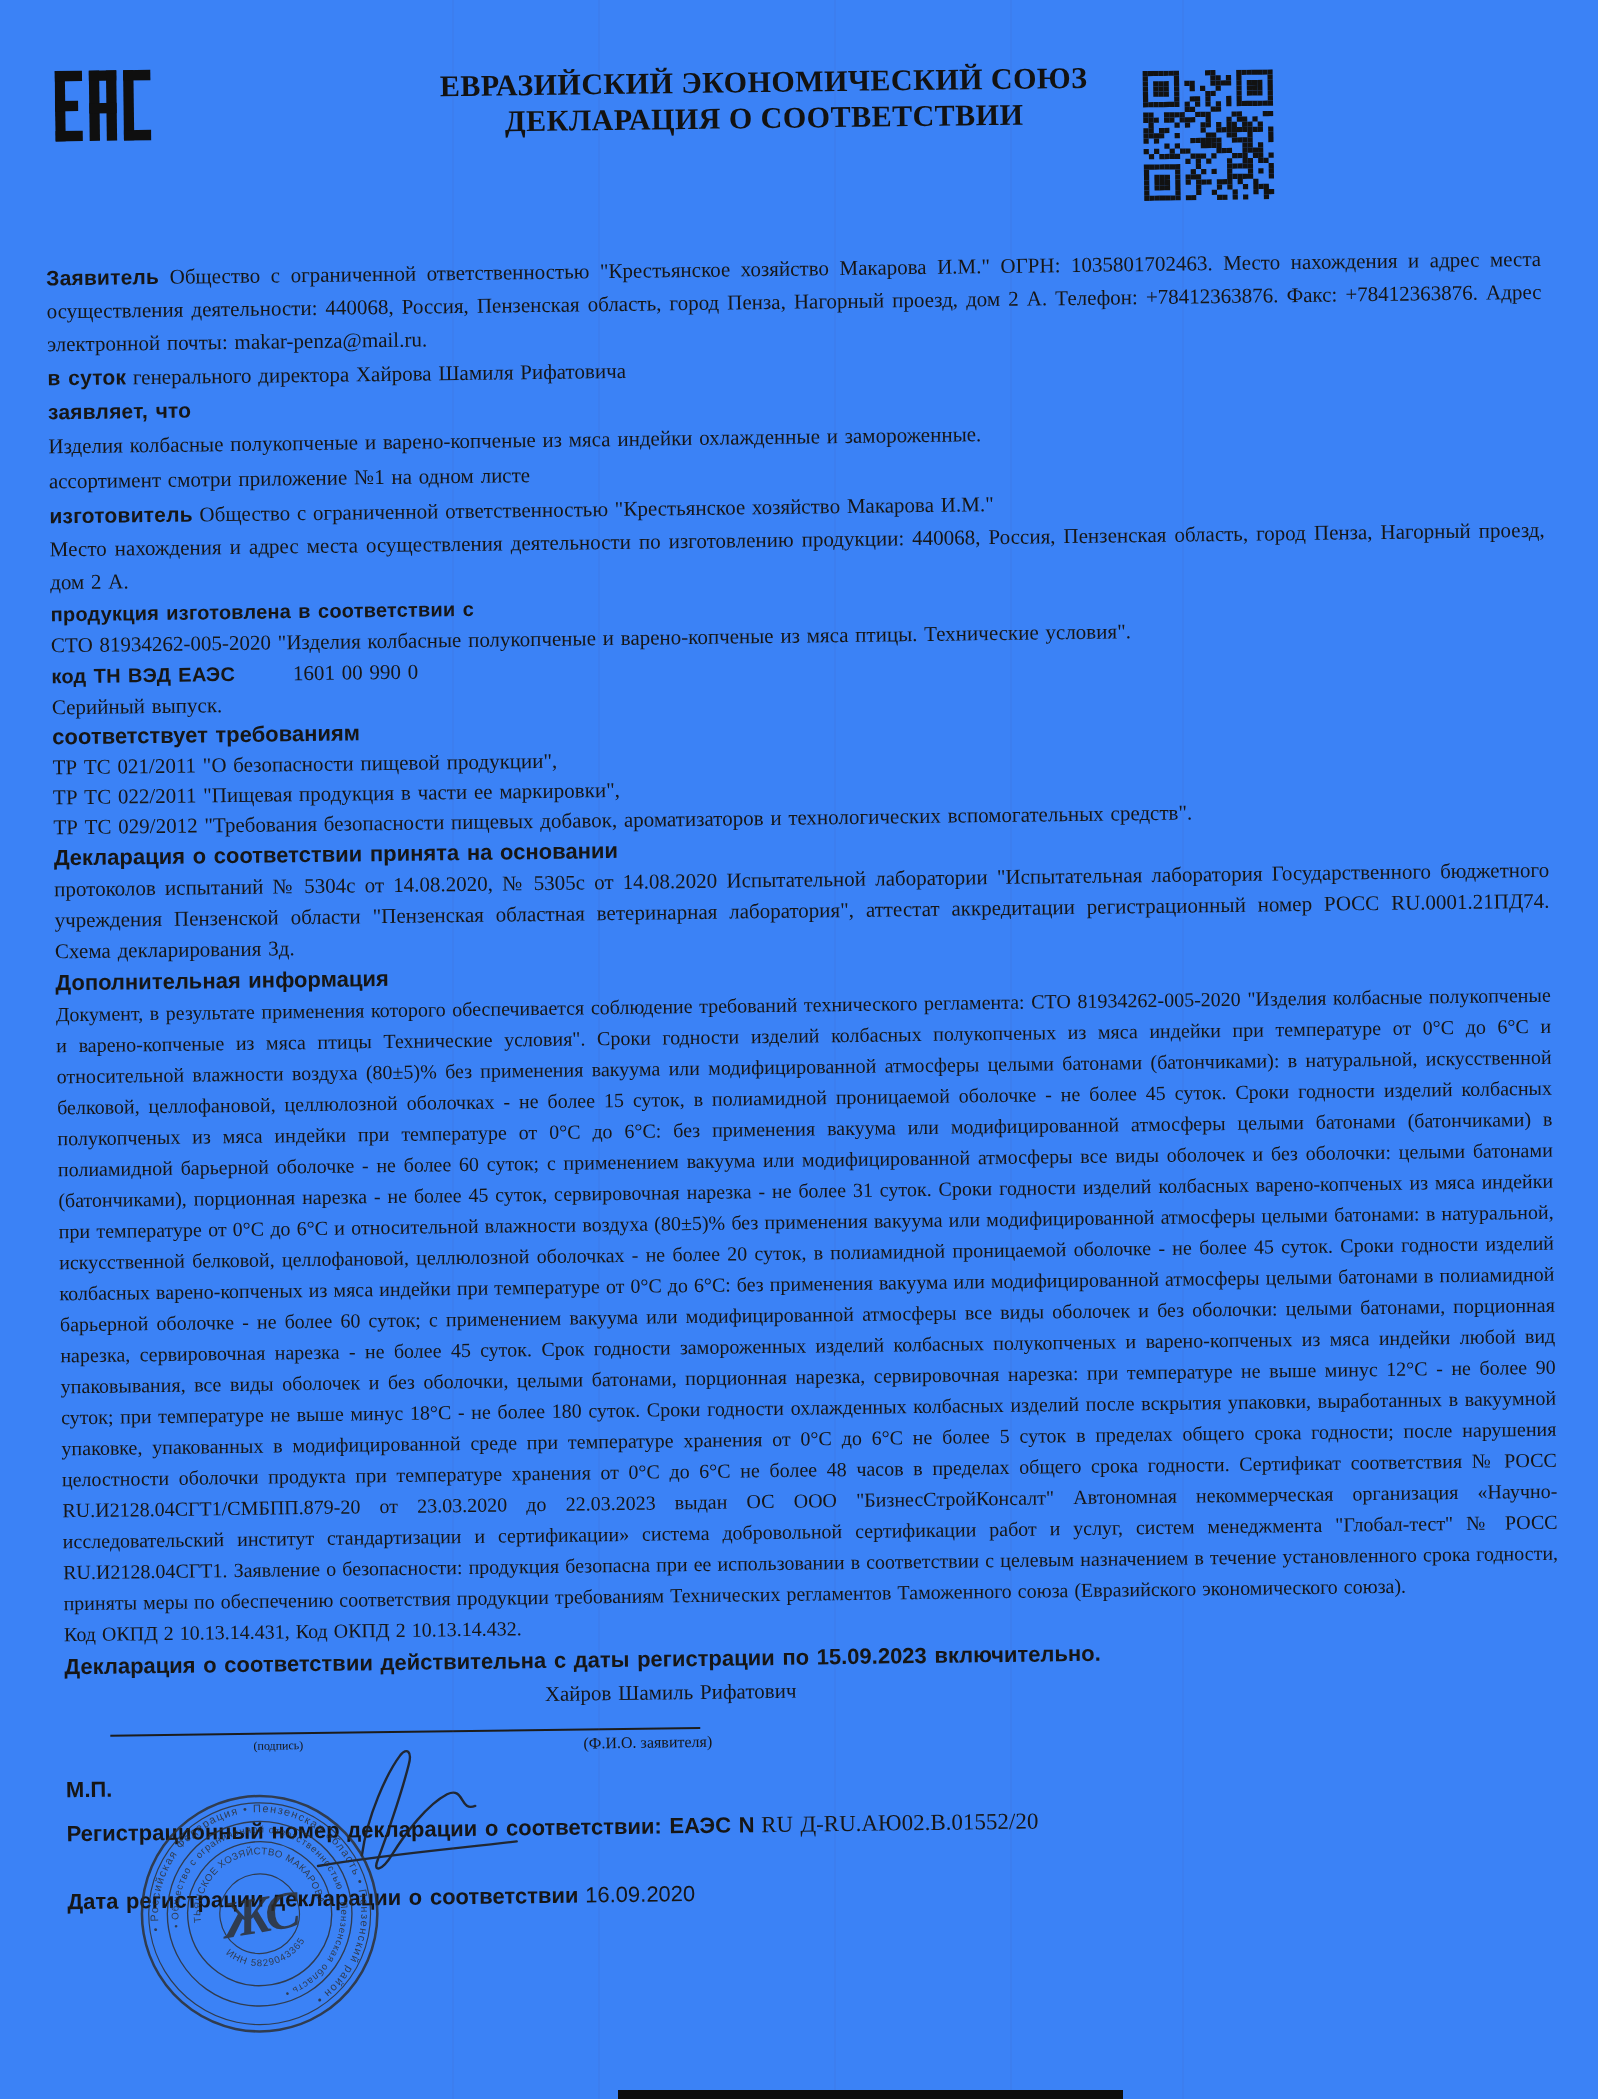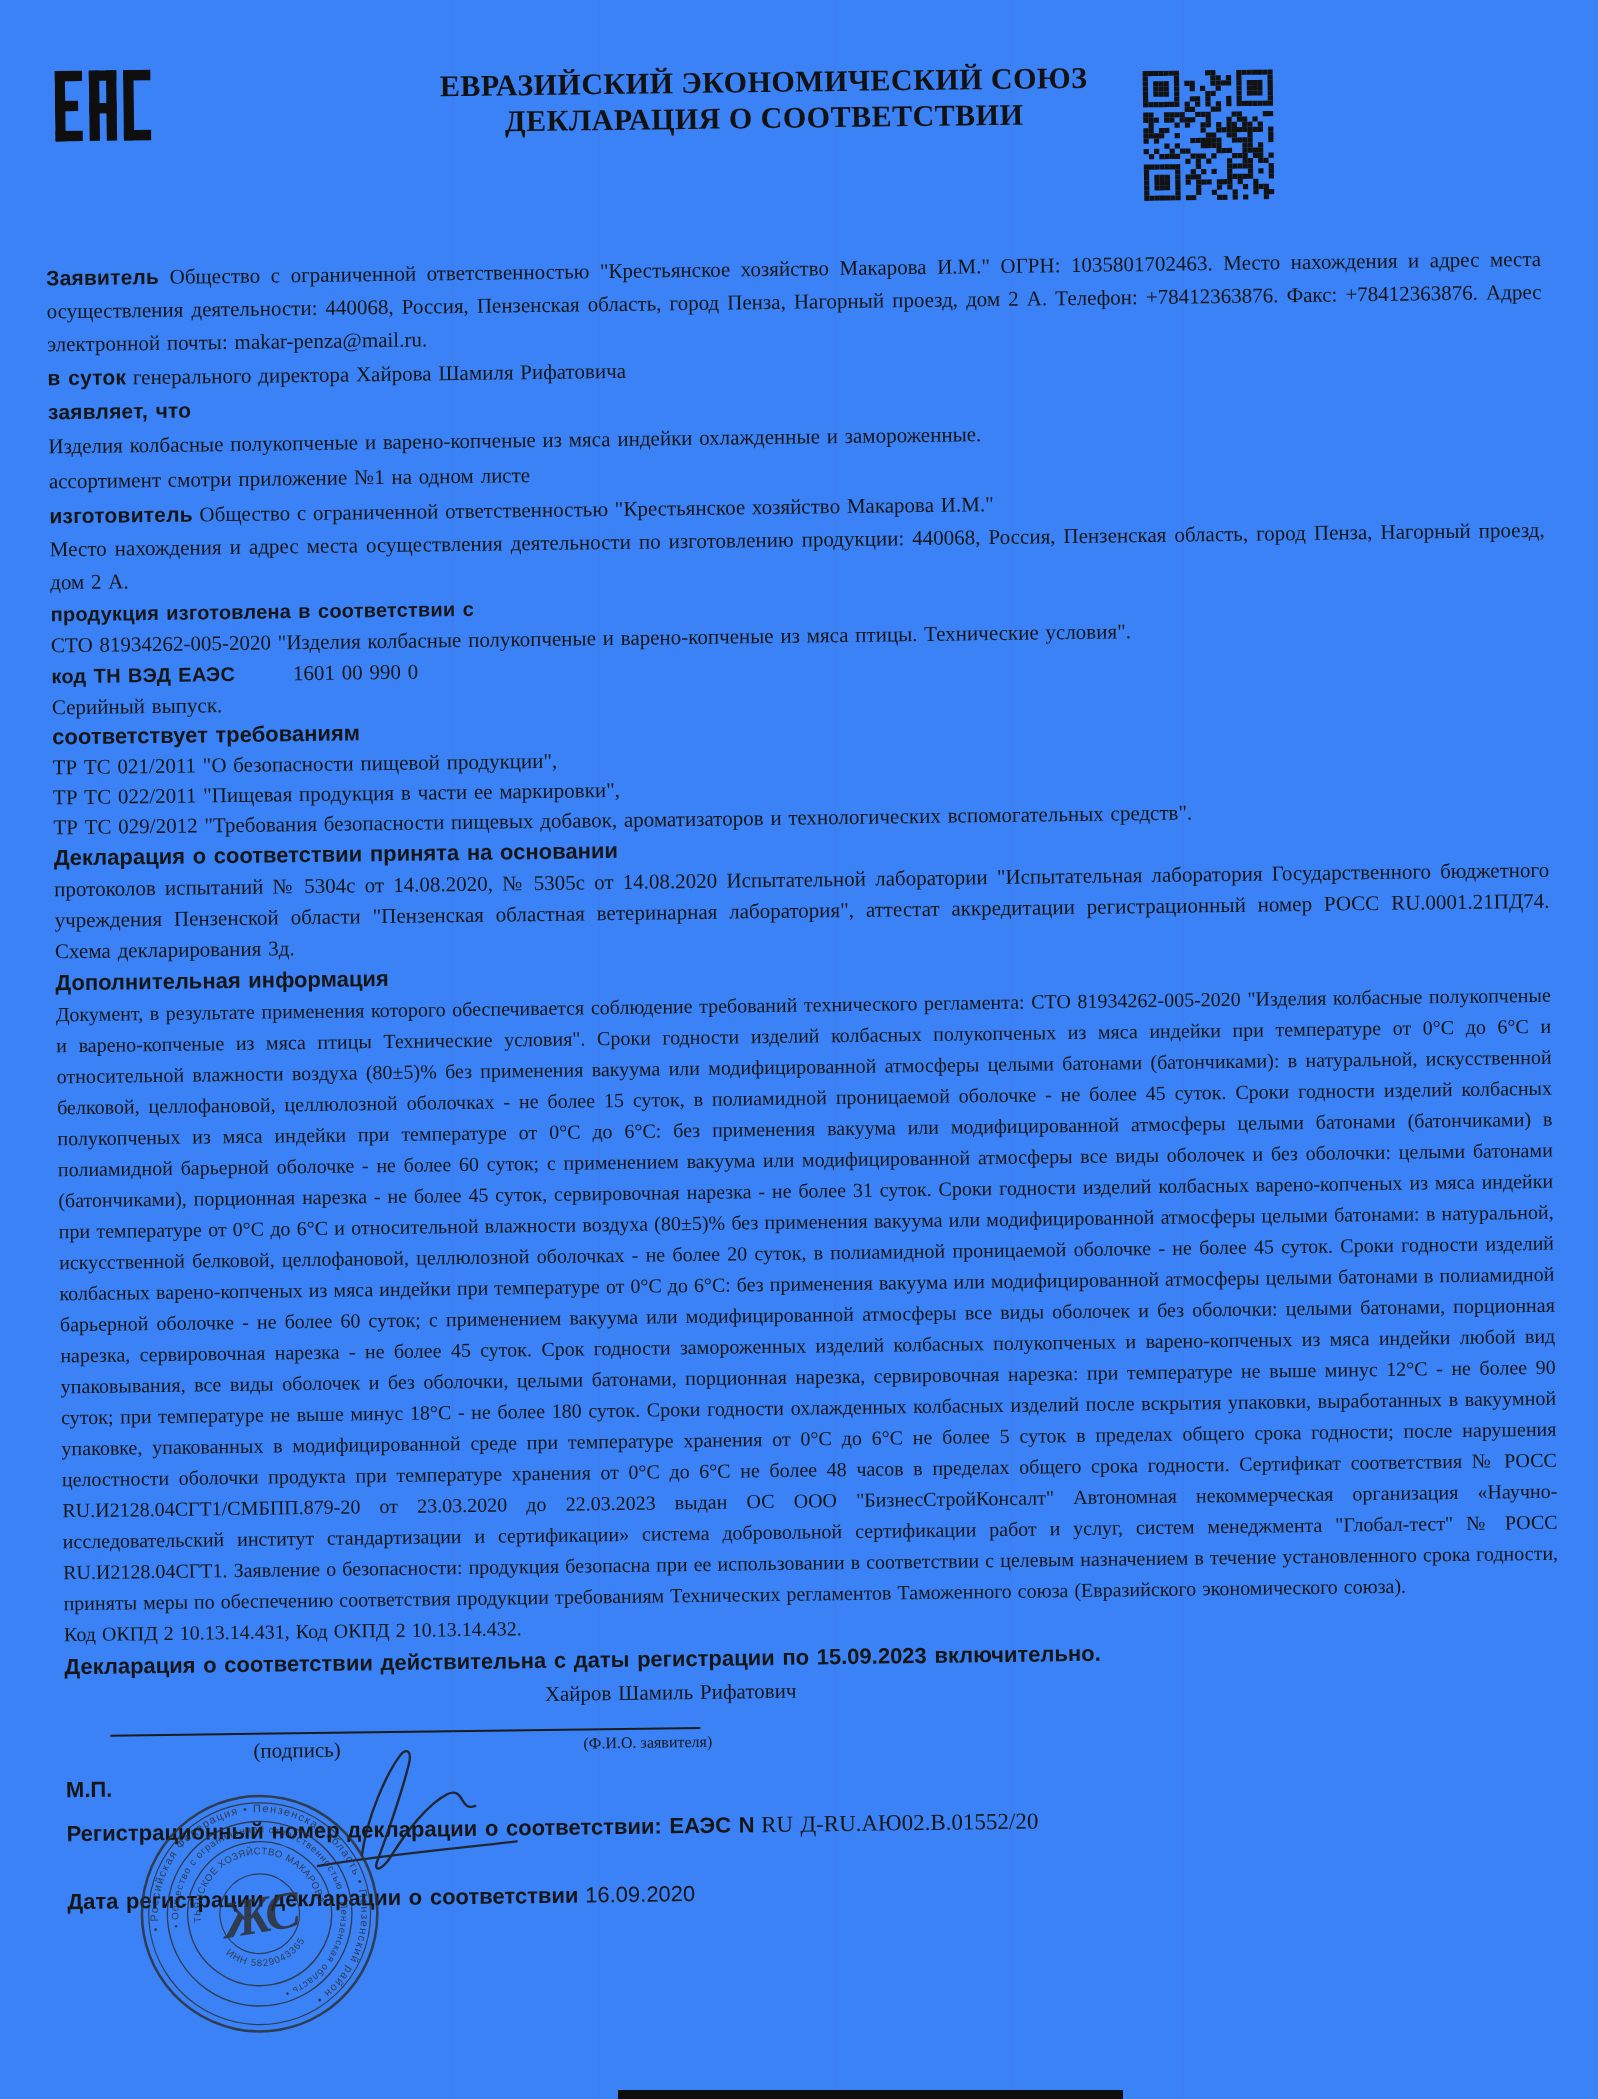--- a/index.html
+++ b/index.html
@@ -22,21 +22,21 @@
   .lbl{font-family:"Liberation Sans",sans-serif;font-weight:bold;letter-spacing:0.2px;}
   .h-sans{font-family:"Liberation Sans",sans-serif;font-weight:bold;font-size:22px;}
   p.tight{line-height:31px;}
   p.tight30{line-height:30px;}
   .longpara{font-size:20px !important;line-height:31px !important;word-spacing:1px !important;}
   .tnved-val{margin-left:58px;}
   .signer{padding-left:480px;text-align:left !important;}
   .sig-line{margin-left:45px;margin-top:18px;width:590px;border-bottom:2px solid #1c1c1c;height:0;}
   .sig-caps{position:relative;height:28px;font-size:16px;}
   .sig-caps span{position:absolute;top:4px;}
-  .cap-sign{left:188px;font-size:21px;}
+  .cap-sign{left:188px;font-size:12px;}
   .cap-fio{left:518px;}
   .mp{margin-top:8px !important;}
   .regline{margin-top:10px !important;text-align:left !important;}
   .dateline{margin-top:34px !important;text-align:left !important;}
   .serif-val{font-family:"Liberation Serif",serif;font-weight:normal;font-size:23px;}
   .sans-val{font-family:"Liberation Sans",sans-serif;font-weight:normal;font-size:22px;}
 
   
   .stamp{position:absolute;left:120px;top:1780px;width:254px;height:254px;opacity:0.83;
          transform:rotate(-9deg);}

